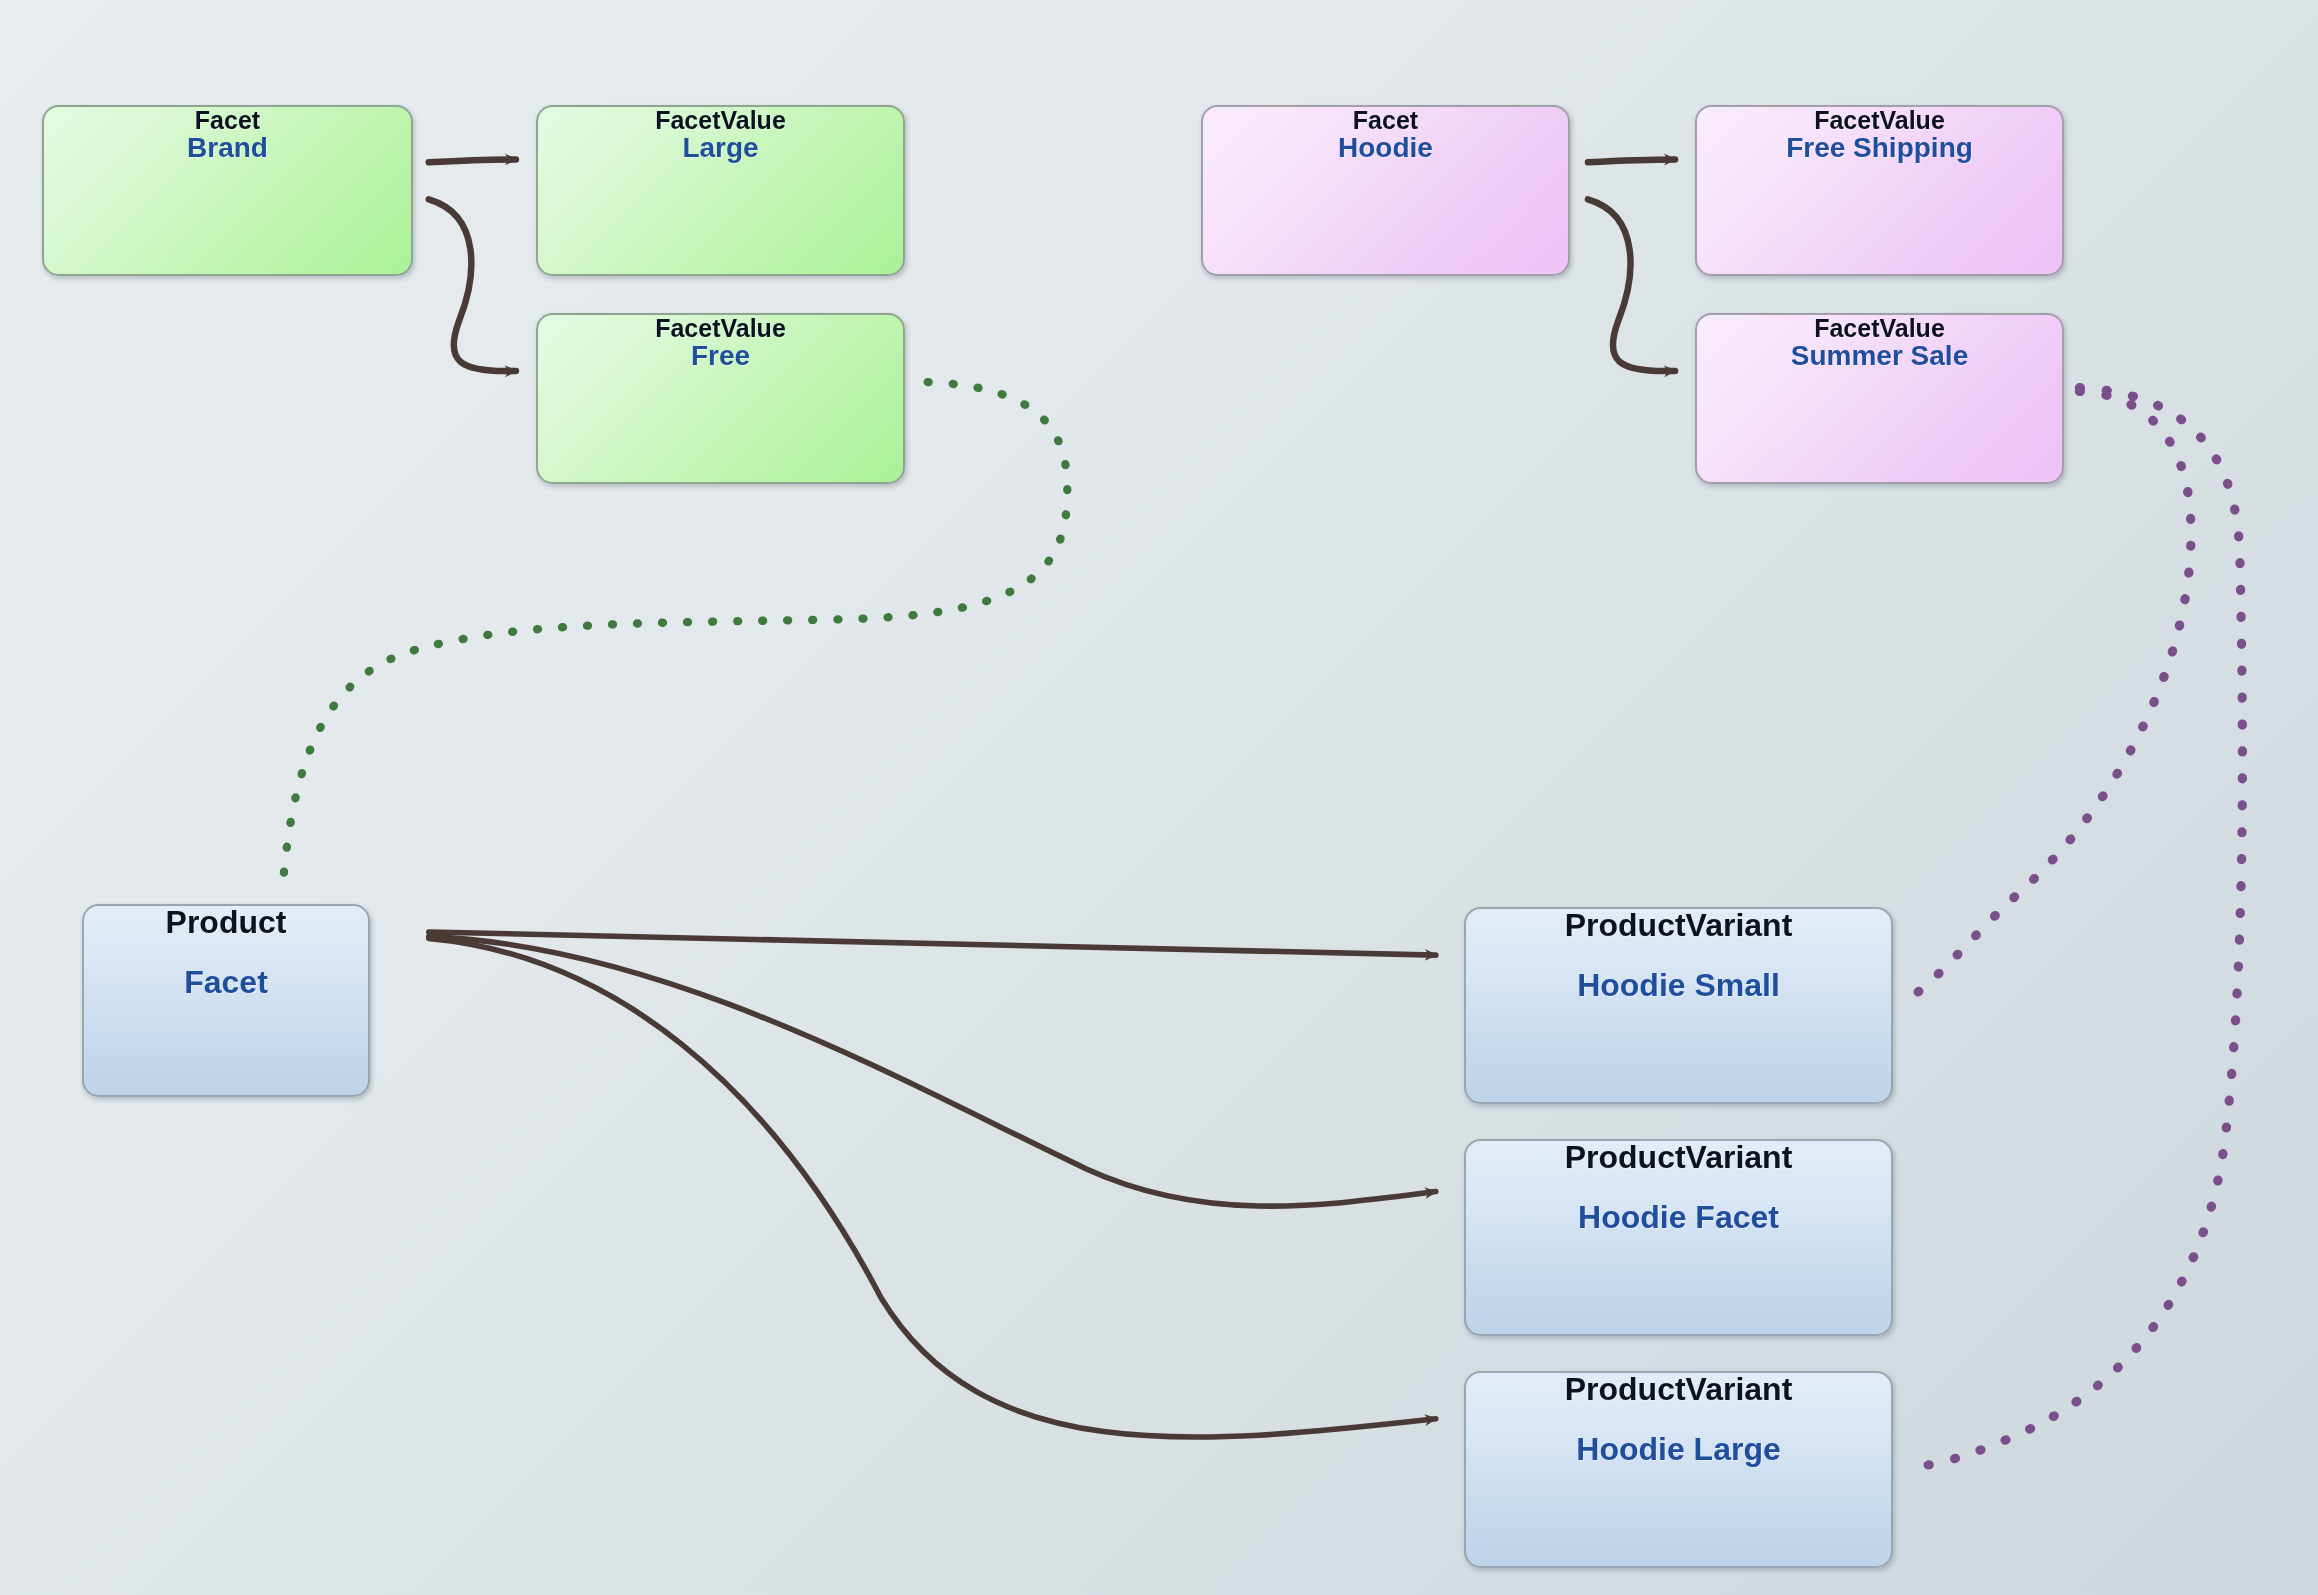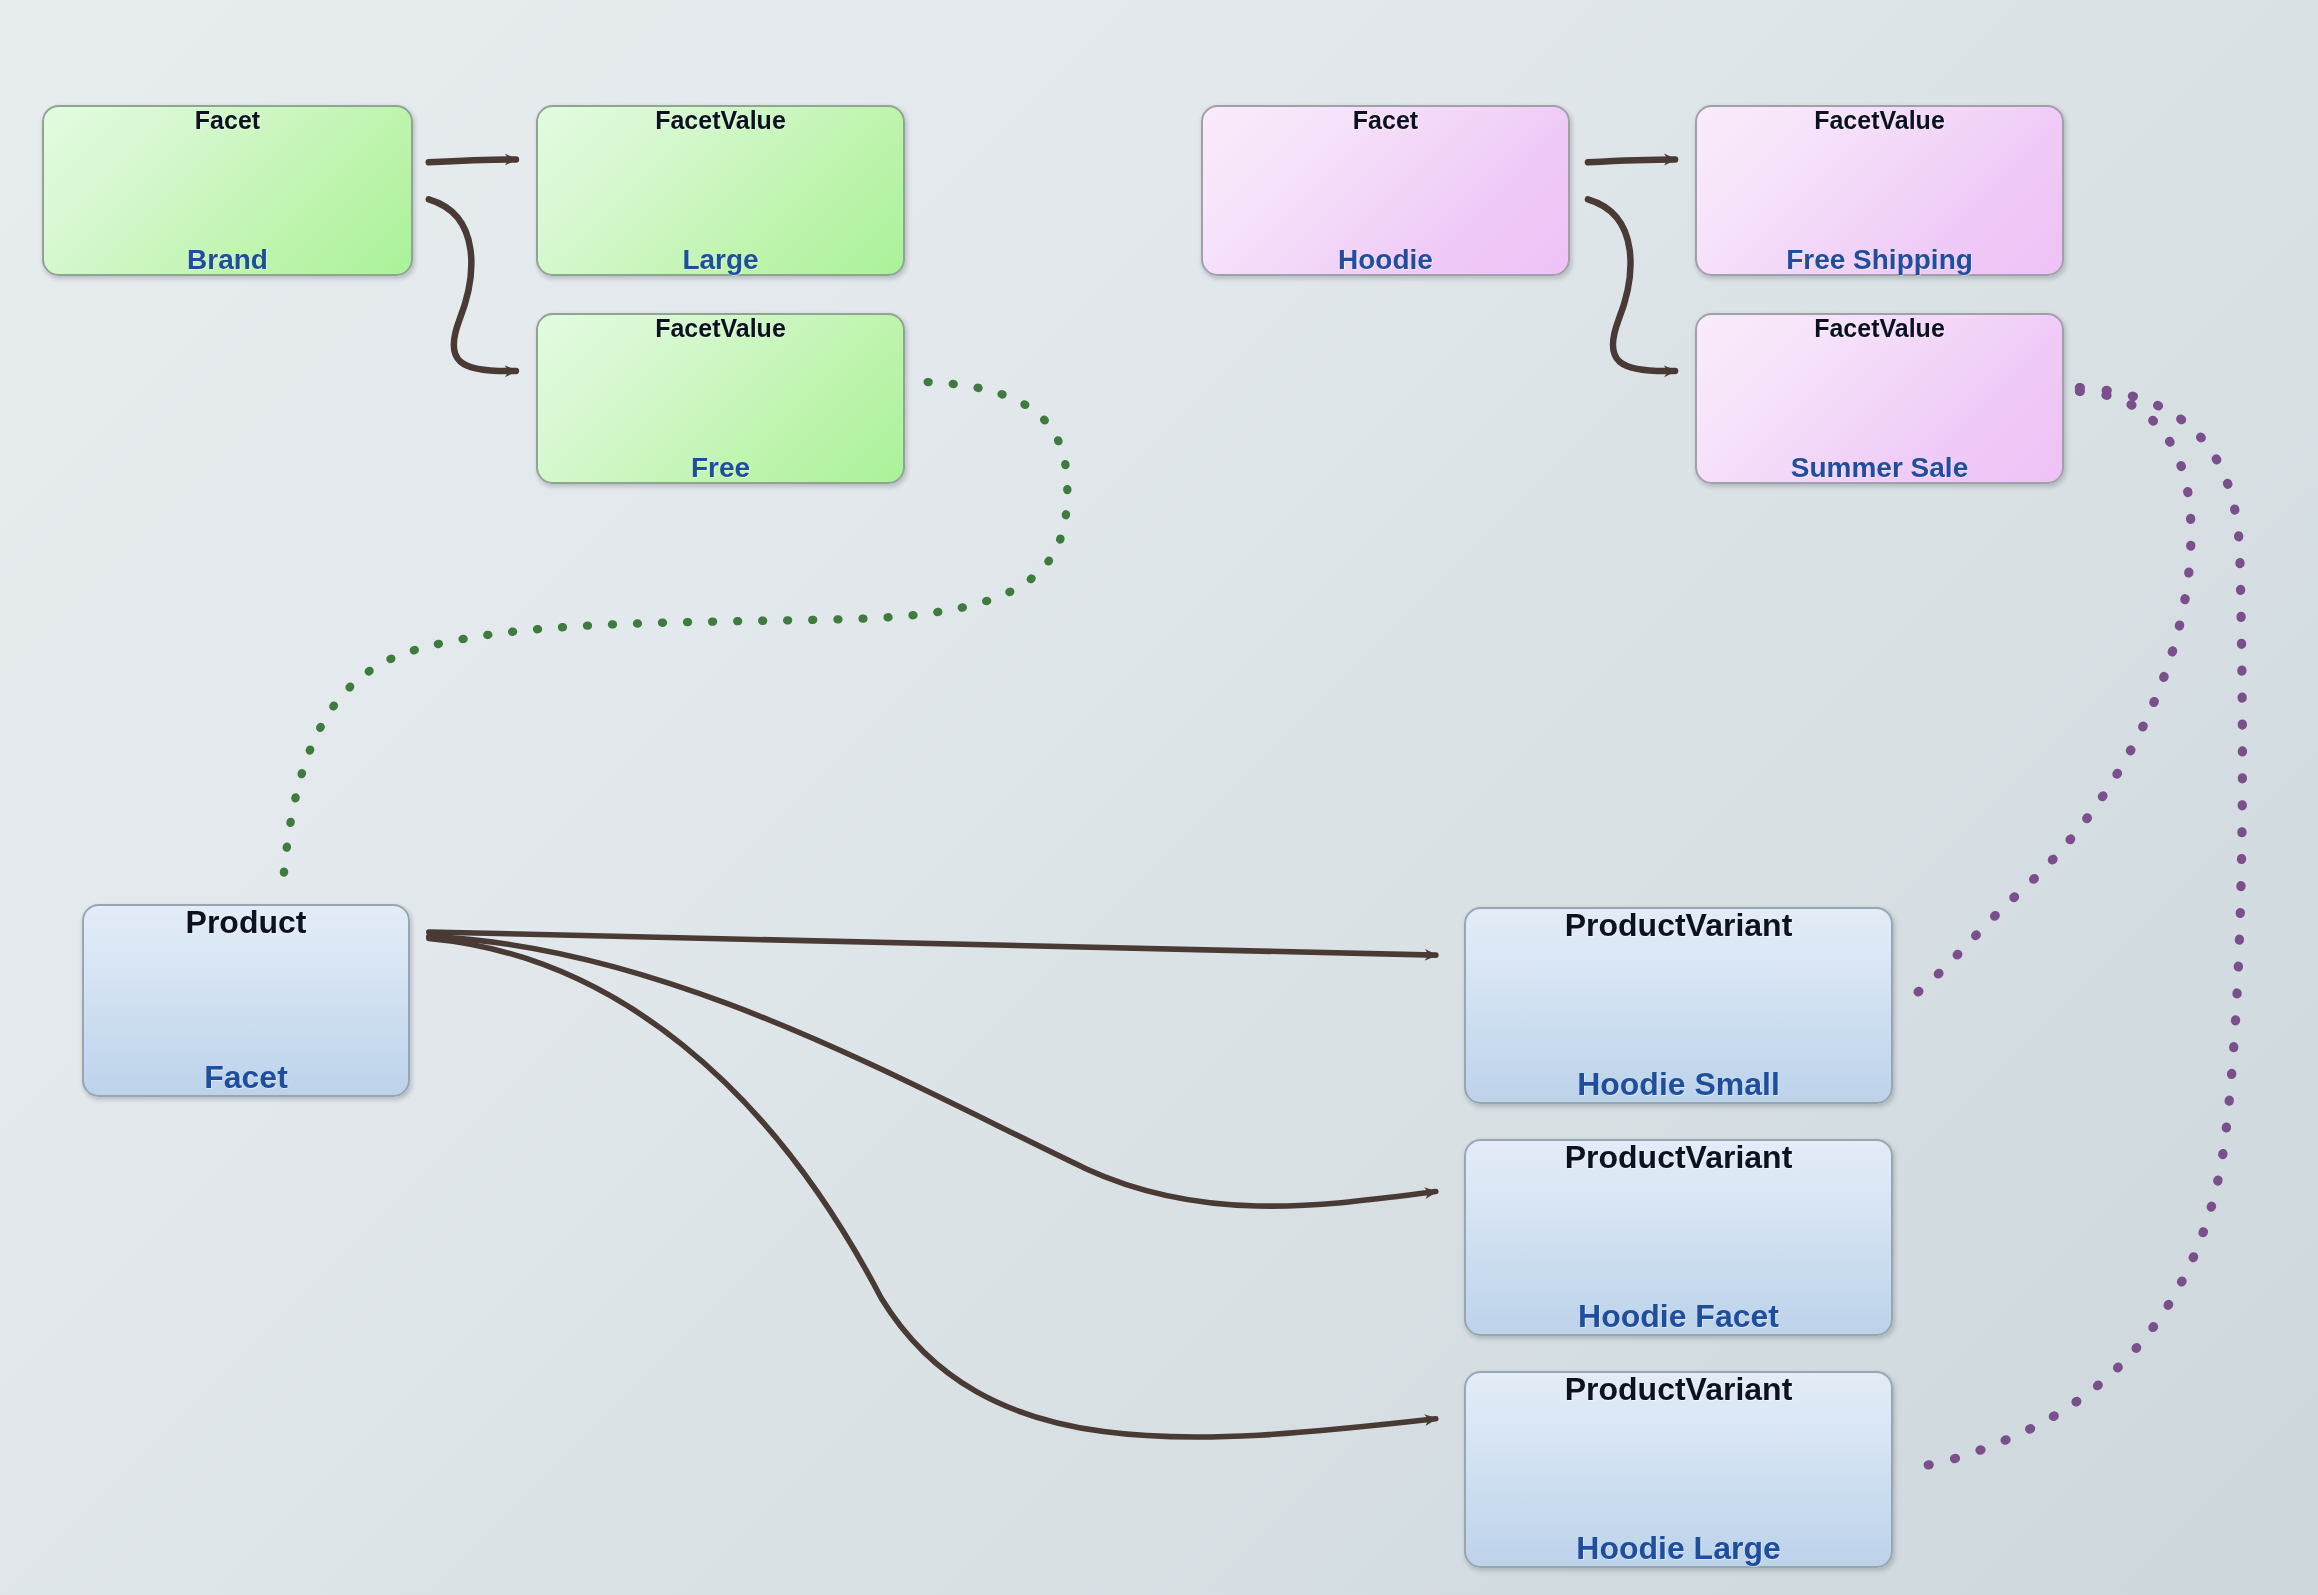--- a/index.html
+++ b/index.html
@@ -29,21 +29,21 @@
   }
   .node {
     position: absolute;
     box-sizing: border-box;
     border-radius: 16.7px;
     border: 2.8px solid #8d9ba1;
     box-shadow: 1.9px 2.8px 4.6px rgba(90,100,110,0.30);
     display: flex;
     flex-direction: column;
     align-items: center;
-    justify-content: space-between;
+    justify-content: flex-start;
   }
   .node .type {
     color: #0d1220;
     font-weight: bold;
     text-shadow: 0.9px 0.9px 0 rgba(255,255,255,0.45);
     line-height: 1.05;
   }
   .node .val {
     color: #1f4e9c;
     font-weight: bold;
@@ -129,21 +129,21 @@
   <div class="node purple small-type" style="left:1695px; top:105px; width:369px; height:171px;">
     <div class="type">FacetValue</div>
     <div class="val">Free Shipping</div>
   </div>
 
   <div class="node purple small-type" style="left:1695px; top:313px; width:369px; height:171px;">
     <div class="type">FacetValue</div>
     <div class="val">Summer Sale</div>
   </div>
 
-  <div class="node blue big-type" style="left:82px; top:904px; width:328px; height:193px;">
+  <div class="node blue big-type" style="left:82px; top:904px; width:288px; height:193px;">
     <div class="type">Product</div>
     <div class="val">Facet</div>
   </div>
 
   <div class="node blue big-type" style="left:1464px; top:907px; width:429px; height:197px;">
     <div class="type">ProductVariant</div>
     <div class="val">Hoodie Small</div>
   </div>
 
   <div class="node blue big-type" style="left:1464px; top:1139px; width:429px; height:197px;">

